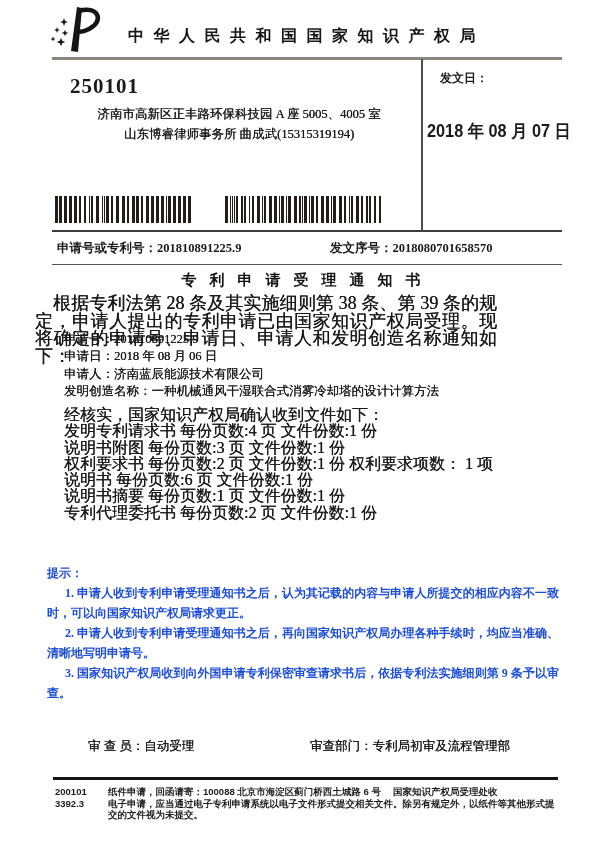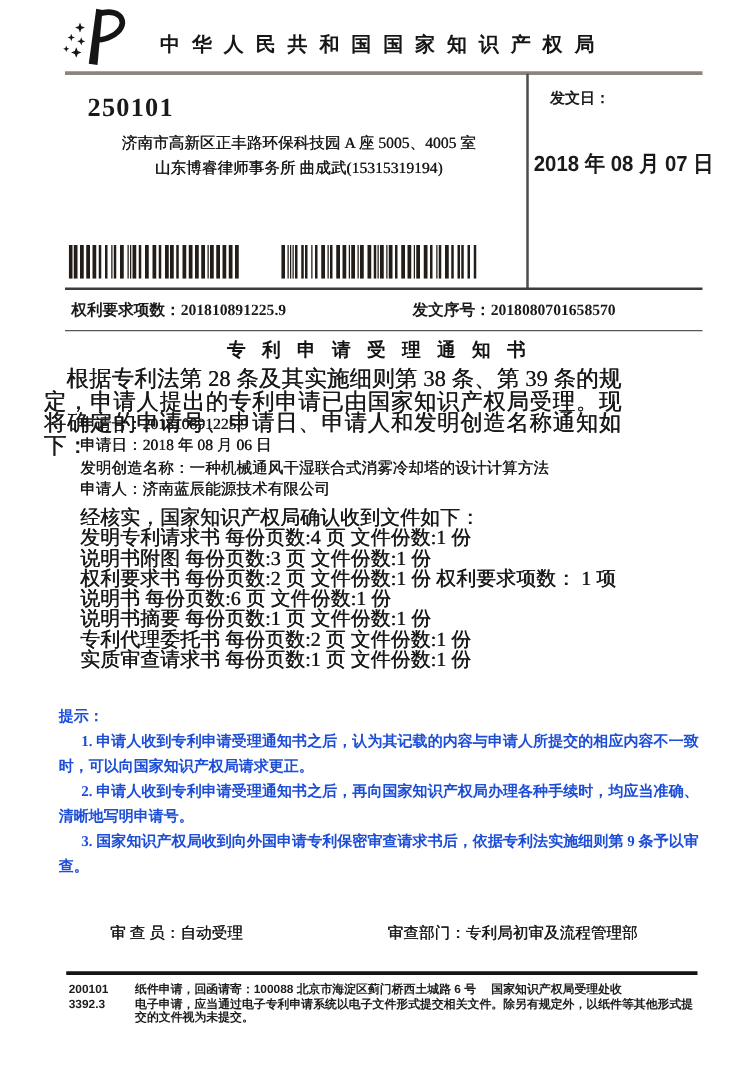--- a/index.html
+++ b/index.html
@@ -167,46 +167,45 @@
       <i style="left:136px;width:2px"></i>
       <i style="left:141px;width:2px"></i>
       <i style="left:144px;width:2px"></i>
       <i style="left:149px;width:2px"></i>
       <i style="left:154px;width:2px"></i>
     </div>
 
   <div class="abs rule-mid1"></div>
 
   <div class="abs refrow">
-    <span class="left"><span>权利要求项数：</span><span>201810891225.9</span></span>
+    <span class="left"><span>申请号或专利号：</span><span>201810891225.9</span></span>
     <span class="right"><span>发文序号：</span><span>2018080701658570</span></span>
   </div>
 
   <div class="abs rule-mid2"></div>
 
   <div class="abs doc-title">专利申请受理通知书</div>
 
   <div class="abs intro bodytext">根据专利法第 28 条及其实施细则第 38 条、第 39 条的规定，申请人提出的专利申请已由国家知识产权局受理。现将确定的申请号、申请日、申请人和发明创造名称通知如下：</div>
 
   <div class="abs fields bodytext">
     <div>申请号：201810891225.9</div>
     <div>申请日：2018 年 08 月 06 日</div>
+    <div>申请人：济南蓝辰能源技术有限公司</div>
     <div>发明创造名称：一种机械通风干湿联合式消雾冷却塔的设计计算方法</div>
-    <div>申请人：济南蓝辰能源技术有限公司</div>
   </div>
 
   <div class="abs received bodytext">
     <div>经核实，国家知识产权局确认收到文件如下：</div>
     <div>发明专利请求书 每份页数:4 页 文件份数:1 份</div>
     <div>说明书附图 每份页数:3 页 文件份数:1 份</div>
     <div>权利要求书 每份页数:2 页 文件份数:1 份 权利要求项数： 1 项</div>
     <div>说明书 每份页数:6 页 文件份数:1 份</div>
     <div>说明书摘要 每份页数:1 页 文件份数:1 份</div>
     <div>专利代理委托书 每份页数:2 页 文件份数:1 份</div>
-    <div>实质审查请求书 每份页数:1 页 文件份数:1 份</div>
   </div>
 
   <div class="abs tips">
     <div>提示：</div>
     <div class="tip">1. 申请人收到专利申请受理通知书之后，认为其记载的内容与申请人所提交的相应内容不一致时，可以向国家知识产权局请求更正。</div>
     <div class="tip">2. 申请人收到专利申请受理通知书之后，再向国家知识产权局办理各种手续时，均应当准确、清晰地写明申请号。</div>
     <div class="tip">3. 国家知识产权局收到向外国申请专利保密审查请求书后，依据专利法实施细则第 9 条予以审查。</div>
   </div>
 
   <div class="abs review">

